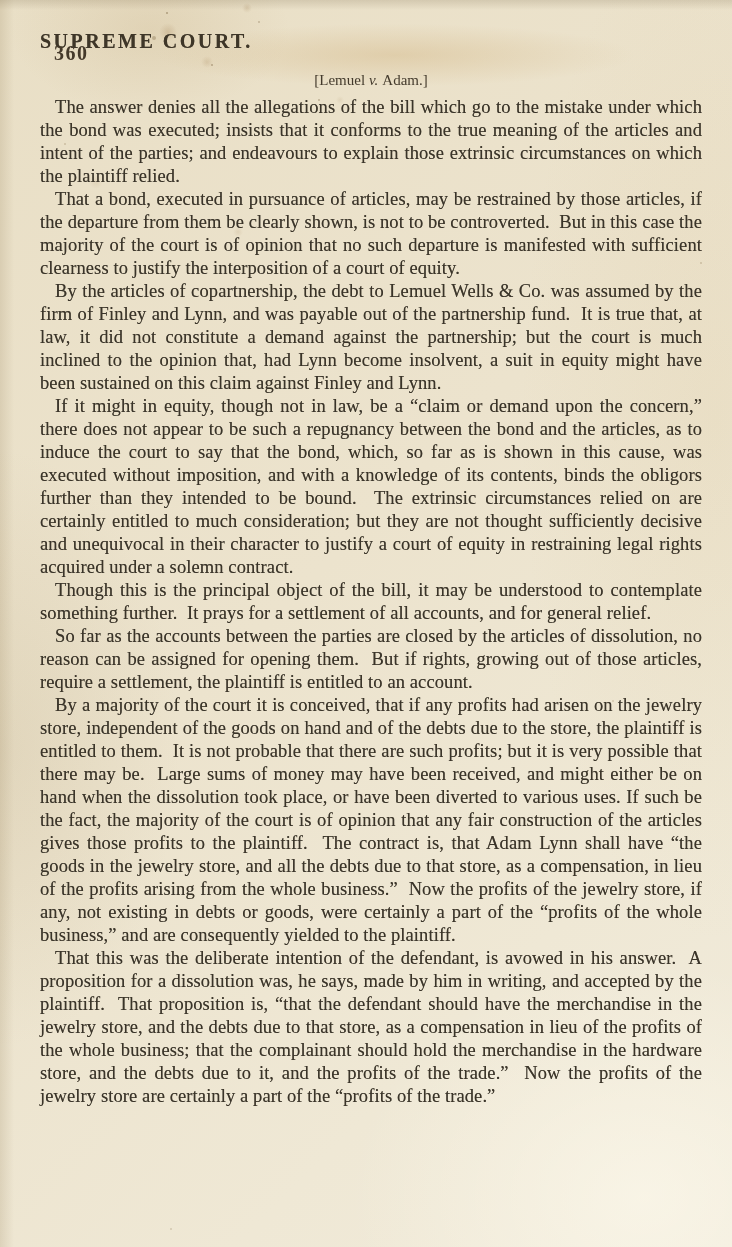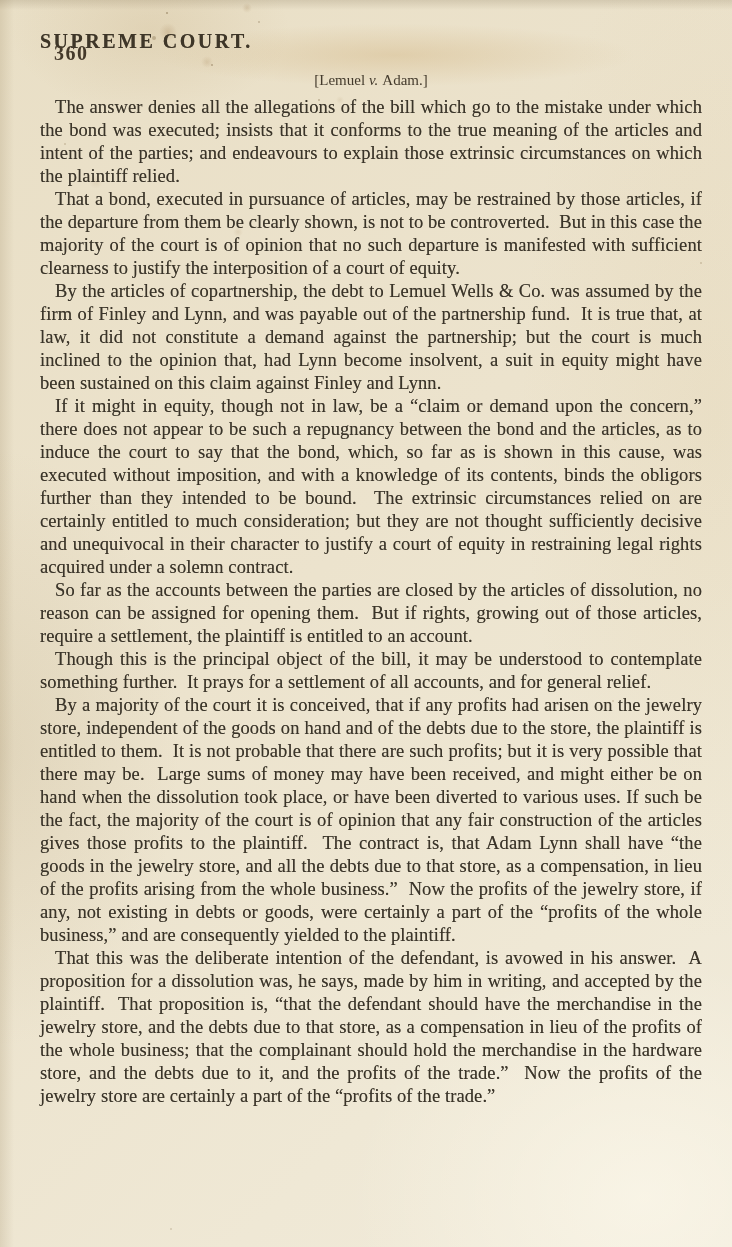--- a/index.html
+++ b/index.html
@@ -126,18 +126,18 @@
 
   <div class="caption">
     <span>[Lemuel</span><span class="v">v.</span><span>Adam.]</span>
   </div>
 
   <main class="body-text" id="paragraphs">
       <p>The answer denies all the allegations of the bill which go to the mistake under which the bond was executed; insists that it conforms to the true meaning of the articles and intent of the parties; and endeavours to explain those extrinsic circumstances on which the plaintiff relied.</p>
       <p>That a bond, executed in pursuance of articles, may be restrained by those articles, if the departure from them be clearly shown, is not to be controverted.  But in this case the majority of the court is of opinion that no such departure is manifested with sufficient clearness to justify the interposition of a court of equity.</p>
       <p>By the articles of copartnership, the debt to Lemuel Wells &amp; Co. was assumed by the firm of Finley and Lynn, and was payable out of the partnership fund.  It is true that, at law, it did not constitute a demand against the partnership; but the court is much inclined to the opinion that, had Lynn become insolvent, a suit in equity might have been sustained on this claim against Finley and Lynn.</p>
       <p>If it might in equity, though not in law, be a “claim or demand upon the concern,” there does not appear to be such a repugnancy between the bond and the articles, as to induce the court to say that the bond, which, so far as is shown in this cause, was executed without imposition, and with a knowledge of its contents, binds the obligors further than they intended to be bound.  The extrinsic circumstances relied on are certainly entitled to much consideration; but they are not thought sufficiently decisive and unequivocal in their character to justify a court of equity in restraining legal rights acquired under a solemn contract.</p>
+      <p>Though this is the principal object of the bill, it may be understood to contemplate something further.  It prays for a settlement of all accounts, and for general relief.</p>
       <p>So far as the accounts between the parties are closed by the articles of dissolution, no reason can be assigned for opening them.  But if rights, growing out of those articles, require a settlement, the plaintiff is entitled to an account.</p>
-      <p>Though this is the principal object of the bill, it may be understood to contemplate something further.  It prays for a settlement of all accounts, and for general relief.</p>
       <p>By a majority of the court it is conceived, that if any profits had arisen on the jewelry store, independent of the goods on hand and of the debts due to the store, the plaintiff is entitled to them.  It is not probable that there are such profits; but it is very possible that there may be.  Large sums of money may have been received, and might either be on hand when the dissolution took place, or have been diverted to various uses. If such be the fact, the majority of the court is of opinion that any fair construction of the articles gives those profits to the plaintiff.  The contract is, that Adam Lynn shall have “the goods in the jewelry store, and all the debts due to that store, as a compensation, in lieu of the profits arising from the whole business.”  Now the profits of the jewelry store, if any, not existing in debts or goods, were certainly a part of the “profits of the whole business,” and are consequently yielded to the plaintiff.</p>
       <p>That this was the deliberate intention of the defendant, is avowed in his answer.  A proposition for a dissolution was, he says, made by him in writing, and accepted by the plaintiff.  That proposition is, “that the defendant should have the merchandise in the jewelry store, and the debts due to that store, as a compensation in lieu of the profits of the whole business; that the complainant should hold the merchandise in the hardware store, and the debts due to it, and the profits of the trade.”  Now the profits of the jewelry store are certainly a part of the “profits of the trade.”</p>
     </main>
 </div>
 
 </body></html>

